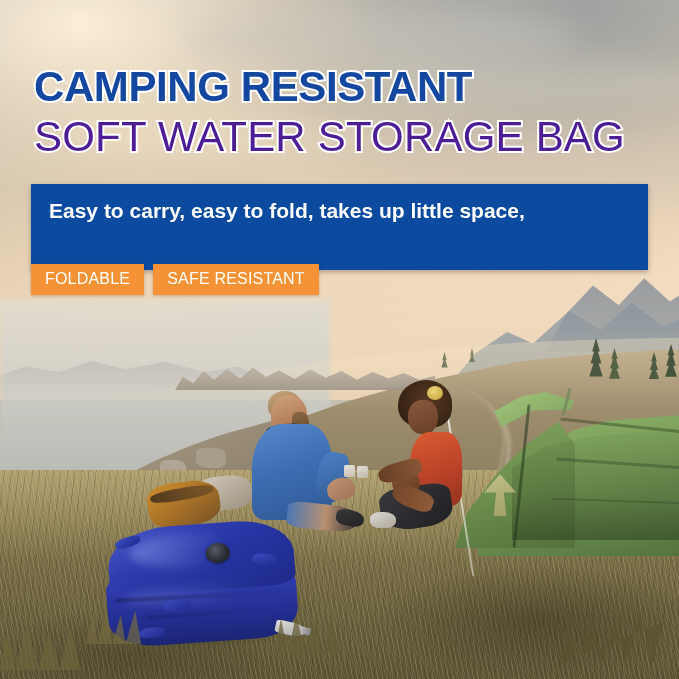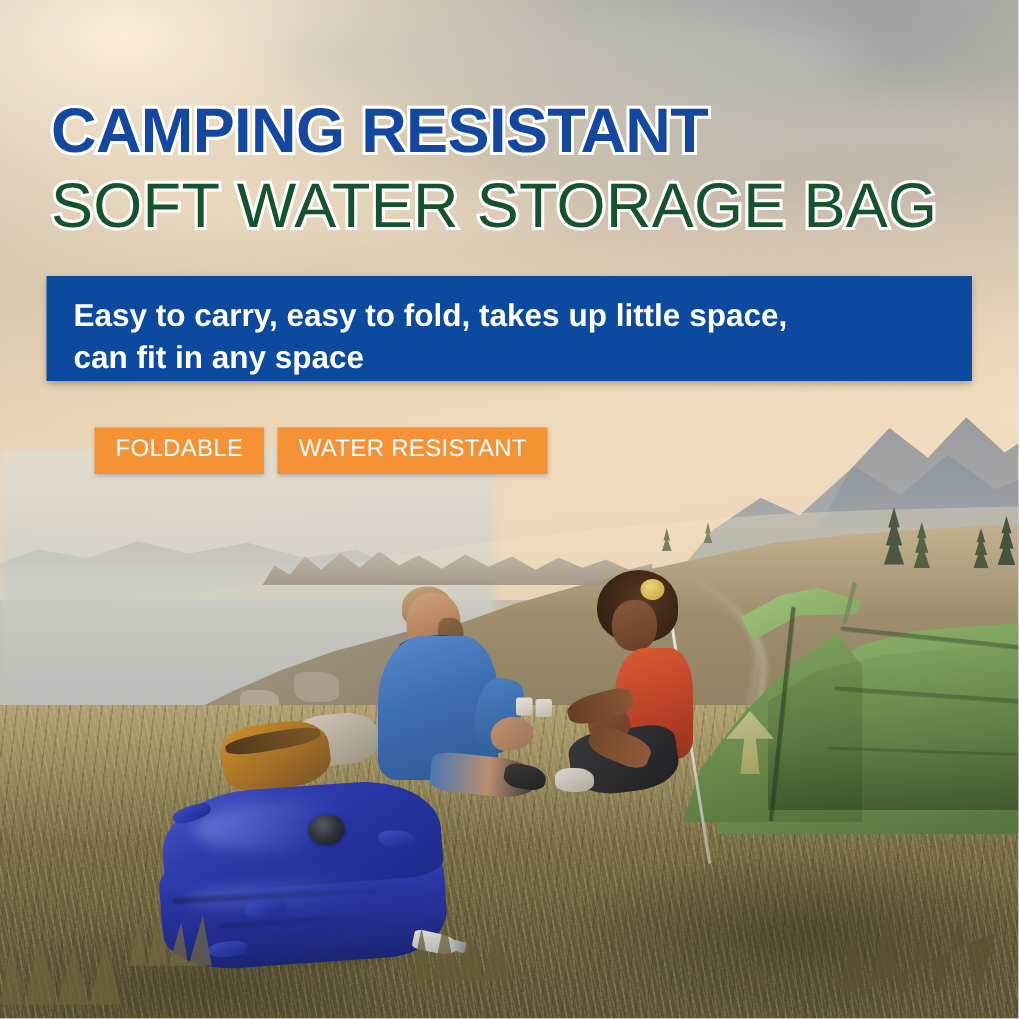--- a/index.html
+++ b/index.html
@@ -396,41 +396,41 @@
     letter-spacing:-.4px;
     color:#14479f;
     -webkit-text-stroke:4px #ffffff;
     paint-order:stroke fill;
     white-space:nowrap;
   }
   .headline2{
     position:absolute;left:34px;top:116px;
     font-size:42px;font-weight:normal;line-height:1;
     letter-spacing:.2px;
-    color:#14532d;
+    color:#4c1d95;
     -webkit-text-stroke:4px #ffffff;
     paint-order:stroke fill;
     white-space:nowrap;
   }
 
   .subbox{
-    position:absolute;left:31px;top:184px;width:617px;height:70px;
+    position:absolute;left:31px;top:184px;width:617px;height:86px;
     background:#0b4a9e;
     box-shadow:0 2px 5px rgba(0,0,0,.28);
     box-sizing:border-box;
     padding:13px 18px 0 18px;
   }
   .subbox .line{
     color:#ffffff;font-size:21px;font-weight:bold;line-height:1.32;
     white-space:nowrap;
   }
 
   .tags{
-    position:absolute;left:31px;top:285px;
-    display:flex;gap:9px;align-items:center;margin-left:32px;
+    position:absolute;left:31px;top:264px;
+    display:flex;gap:9px;align-items:center;
   }
   .tag{
     background:#f59236;color:#ffffff;
     font-size:16px;font-weight:normal;letter-spacing:.2px;
     padding:7px 14px 8px 14px;line-height:1;
     white-space:nowrap;
     box-shadow:0 1px 3px rgba(0,0,0,.20);
   }
 </style>
 </head>
@@ -542,21 +542,20 @@
     <div class="grade"></div>
   </div>
 
 
   <div class="headline1">CAMPING RESISTANT</div>
 
   <div class="headline2">SOFT WATER STORAGE BAG</div>
 
   <div class="subbox">
     <div class="line">Easy to carry, easy to fold, takes up little space,</div>
-    <div class="line">can fit in any space</div>
   </div>
 
   <div class="tags">
     <div class="tag">FOLDABLE</div>
-    <div class="tag">WATER RESISTANT</div>
+    <div class="tag">SAFE RESISTANT</div>
   </div>
 
 </div>
 
 </body></html>

